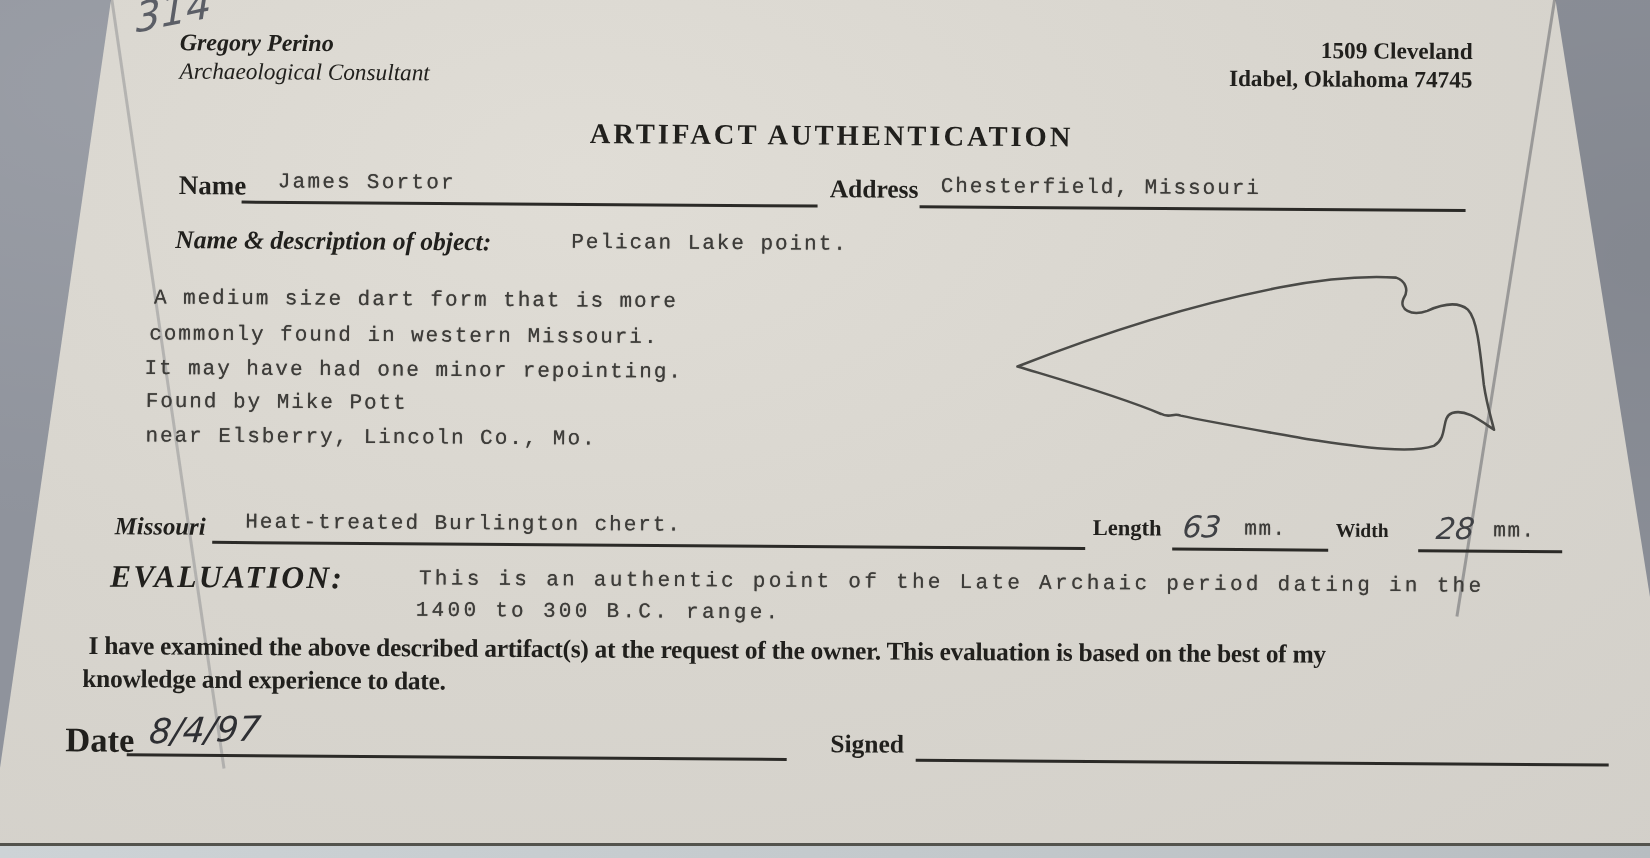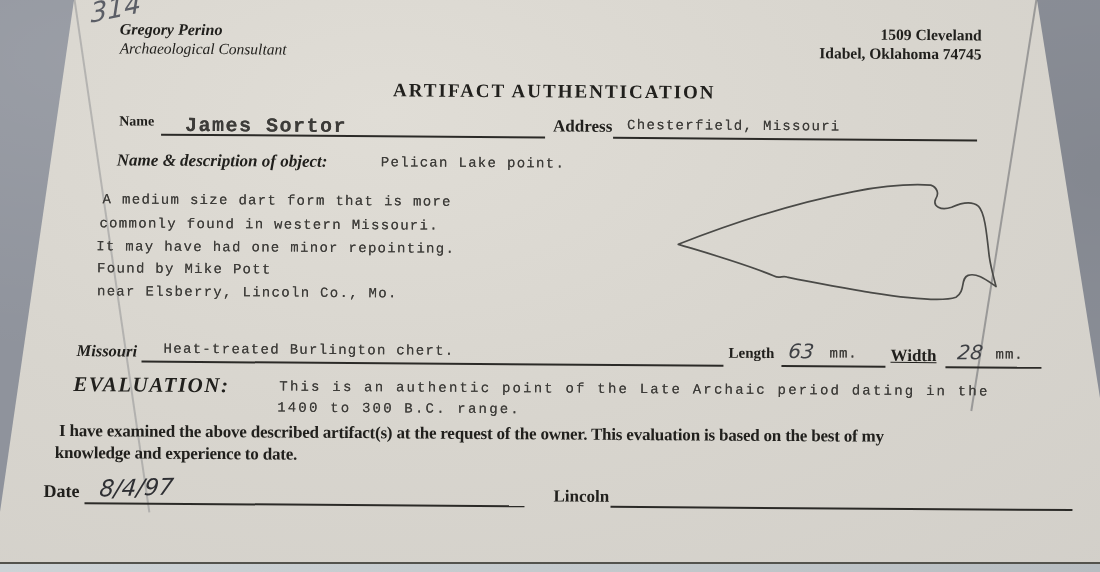--- a/index.html
+++ b/index.html
@@ -56,23 +56,23 @@
       <div class="serif-bi">Gregory Perino</div>
       <div class="serif-i" style="font-size:15.5px;">Archaeological Consultant</div>
     </div>
     <div class="abs serif-b" style="right:118px;top:19px;line-height:19px;font-size:15.5px;text-align:right;">
       <div>1509 Cleveland</div>
       <div>Idabel, Oklahoma 74745</div>
     </div>
 
     <div class="abs serif-b title" style="left:330px;top:77px;width:450px;text-align:center;white-space:nowrap;">ARTIFACT AUTHENTICATION</div>
 
-    <div class="abs serif-b" style="left:120px;top:113px;font-size:14px;font-family:Liberation Serif, serif;">Name</div>
+    <div class="abs serif-b" style="left:120px;top:113px;font-size:18px;font-family:Liberation Serif, serif;">Name</div>
     <div class="fline" style="left:162px;top:133px;width:384px;"></div>
-    <div class="abs mono" style="left:186px;top:113px;font-size:20px;letter-spacing:1.5px;font-weight:bold;">James Sortor</div>
+    <div class="abs mono" style="left:186px;top:113px;font-size:14px;letter-spacing:1.5px;">James Sortor</div>
     <div class="abs serif-b" style="left:554px;top:113px;font-size:17px;text-align:center;">Address</div>
     <div class="fline" style="left:614px;top:133px;width:364px;"></div>
     <div class="abs mono" style="left:628px;top:113px;font-size:14px;letter-spacing:1.3px;">Chesterfield, Missouri</div>
 
     <div class="abs serif-bi" style="left:118px;top:150px;font-size:17px;">Name &amp; description of object:</div>
     <div class="abs mono" style="left:382px;top:152px;font-size:14px;letter-spacing:1.3px;">Pelican Lake point.</div>
 
     <div class="abs mono" style="left:104px;top:188px;font-size:14px;letter-spacing:1.3px;line-height:23.5px;">
       <div>A medium size dart form that is more</div>
       <div style="margin-left:-3px;">commonly found in western Missouri.</div>
@@ -105,32 +105,32 @@
 
     <div class="abs serif-bi" style="left:79px;top:341px;font-size:16.5px;">Missouri</div>
     <div class="fline" style="left:144px;top:360px;width:582px;"></div>
     <div class="abs mono" style="left:166px;top:340px;font-size:14px;letter-spacing:1.3px;">Heat-treated Burlington chert.</div>
 
     <div class="abs serif-b" style="left:731px;top:340px;font-size:15px;">Length</div>
     <div class="fline" style="left:784px;top:360px;width:104px;"></div>
     <div class="abs hand" style="left:791px;top:334px;font-size:20px;color:#3f4145;transform:skewX(-6deg);">63</div>
     <div class="abs mono" style="left:832px;top:340px;font-size:14px;letter-spacing:1px;">mm.</div>
 
-    <div class="abs serif-b" style="left:893px;top:340px;font-size:17px;text-decoration:underline;">Width</div>
+    <div class="abs serif-b" style="left:893px;top:340px;font-size:13px;">Width</div>
     <div class="fline" style="left:948px;top:360px;width:96px;"></div>
     <div class="abs hand" style="left:960px;top:334px;font-size:20px;color:#3f4145;transform:skewX(-6deg);">28</div>
     <div class="abs mono" style="left:998px;top:340px;font-size:14px;letter-spacing:1px;">mm.</div>
 
     <div class="abs serif-bi" style="left:76px;top:372px;font-size:21px;letter-spacing:1.5px;">EVALUATION:</div>
     <div class="abs mono" style="left:282px;top:377px;font-size:14px;letter-spacing:2.2px;">This is an authentic point of the Late Archaic period dating in the</div>
     <div class="abs mono" style="left:280px;top:398px;font-size:14px;letter-spacing:2.2px;">1400 to 300 B.C. range.</div>
 
     <div class="abs serif-b stmt" style="left:62px;top:421px;">I have examined the above described artifact(s) at the request of the owner. This evaluation is based on the best of my</div>
     <div class="abs serif-b stmt" style="left:58px;top:443px;">knowledge and experience to date.</div>
 
-    <div class="abs serif-b" style="left:47px;top:481px;font-size:18px;">Date</div>
+    <div class="abs serif-b" style="left:47px;top:481px;font-size:23px;">Date</div>
     <div class="fline" style="left:88px;top:502px;width:440px;"></div>
     <div class="abs hand" style="left:103px;top:474px;font-size:23px;color:#2e2f33;transform:rotate(-2deg) skewX(-8deg);">8/4/97</div>
-    <div class="abs serif-b" style="left:557px;top:483px;font-size:17px;">Lincoln</div>
+    <div class="abs serif-b" style="left:557px;top:483px;font-size:17px;">Signed</div>
     <div class="fline" style="left:614px;top:502px;width:462px;"></div>
 
   </div>
 </div>
 
 </body></html>

